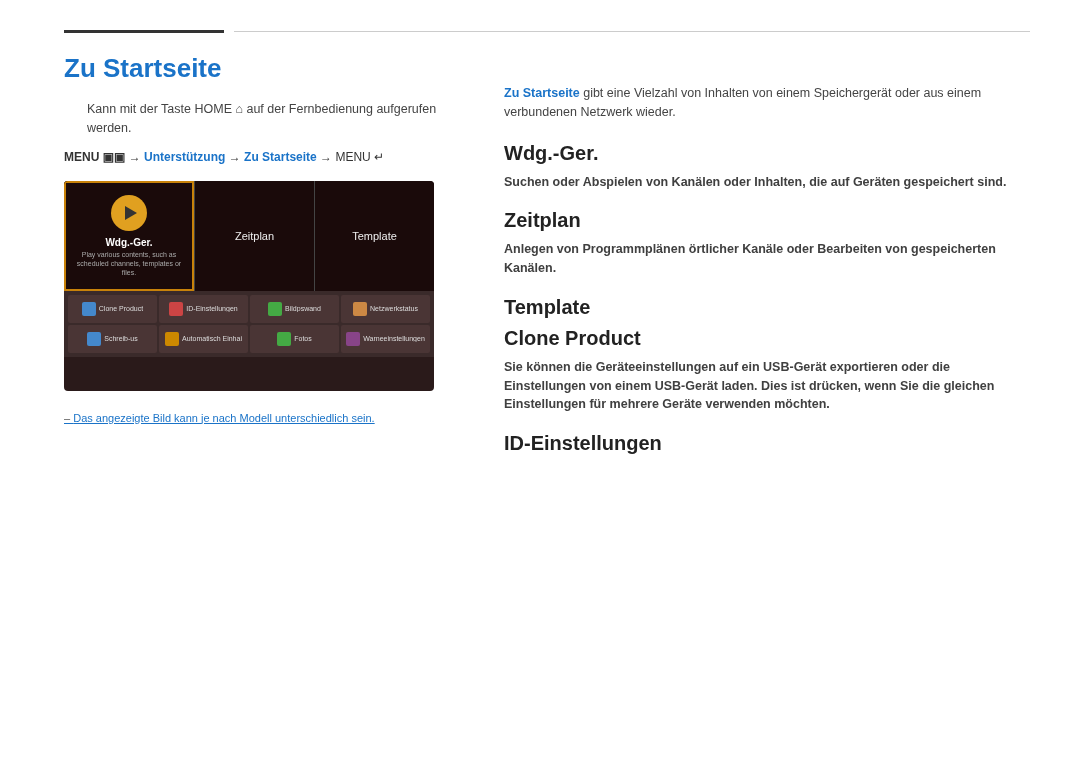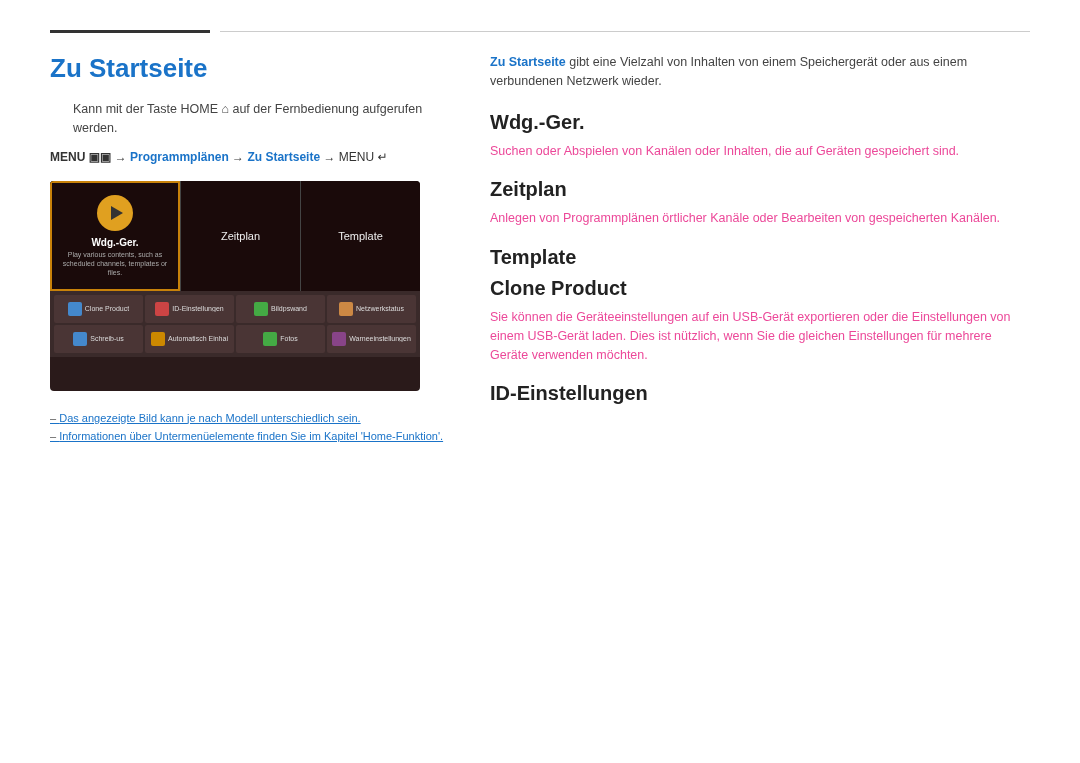--- a/index.html
+++ b/index.html
@@ -9,21 +9,21 @@
       color: #333;
       font-size: 13px;
       width: 1080px;
       min-height: 763px;
       padding: 0;
     }
 
     .page-container {
       display: flex;
       flex-direction: column;
-      padding: 30px 50px 30px 50px;
+      padding: 30px 50px 30px 64px;
     }
 
     
     .top-dividers {
       display: flex;
       gap: 0;
       margin-bottom: 20px;
       width: 100%;
     }
     .divider-left {
@@ -46,20 +46,21 @@
       align-items: flex-start;
     }
 
     .left-col {
       width: 400px;
       flex-shrink: 0;
     }
 
     .right-col {
       flex: 1;
+      margin-top: 31px;
     }
 
     
     .page-title {
       font-size: 26px;
       font-weight: bold;
       color: #1a73c8;
       margin-bottom: 16px;
     }
 
@@ -213,23 +214,24 @@
     .section-heading {
       font-size: 20px;
       font-weight: bold;
       color: #222;
       margin-top: 0;
       margin-bottom: 8px;
     }
 
     .section-text {
       font-size: 12.5px;
-      color: #ec4899;
+      color: #404040;
       line-height: 1.5;
       margin-bottom: 18px;
+      font-weight: bold;
     }
 
     .right-intro {
       font-size: 12.5px;
       color: #444;
       line-height: 1.5;
       margin-bottom: 20px;
     }
     .right-intro .link-blue { color: #1a73c8; font-weight: bold; }
   </style>
@@ -247,21 +249,21 @@
 
     <div class="left-col">
 
       <h1 class="page-title">Zu Startseite</h1>
 
       <p class="intro-text">Kann mit der Taste HOME ⌂ auf der Fernbedienung aufgerufen werden.</p>
 
       <div class="menu-path">
         <span class="bold">MENU ▣▣</span>
         <span class="arrow">→</span>
-        <span class="link-blue">Programmplänen</span>
+        <span class="link-blue">Unterstützung</span>
         <span class="arrow">→</span>
         <span class="link-blue">Zu Startseite</span>
         <span class="arrow">→ MENU ↵</span>
       </div>
 
       <div class="tv-mockup">
         <div class="tv-top-row">
           <div class="tv-wdg-cell">
             <div class="tv-play-icon"></div>
             <div class="tv-wdg-title">Wdg.-Ger.</div>
@@ -305,40 +307,39 @@
             </div>
             <div class="tv-grid-item">
               <div class="tv-grid-icon" style="background: rgb(136, 68, 136);"></div>
               <span class="tv-grid-label">Warneeinstellungen</span>
             </div>
           </div>
       </div>
 
       <div class="notes">
         <div class="note-item">Das angezeigte Bild kann je nach Modell unterschiedlich sein.</div>
-        <div class="note-item">Informationen über Untermenüelemente finden Sie im Kapitel 'Home-Funktion'.</div>
       </div>
 
     </div>
 
     <div class="right-col">
 
       <p class="right-intro">
         <span class="link-blue">Zu Startseite</span><span> gibt eine Vielzahl von Inhalten von einem Speichergerät oder aus einem verbundenen Netzwerk wieder.</span>
       </p>
 
       <h2 class="section-heading">Wdg.-Ger.</h2>
       <p class="section-text">Suchen oder Abspielen von Kanälen oder Inhalten, die auf Geräten gespeichert sind.</p>
 
       <h2 class="section-heading">Zeitplan</h2>
       <p class="section-text">Anlegen von Programmplänen örtlicher Kanäle oder Bearbeiten von gespeicherten Kanälen.</p>
 
       <h2 class="section-heading">Template</h2>
 
       <h2 class="section-heading">Clone Product</h2>
-      <p class="section-text">Sie können die Geräteeinstellungen auf ein USB-Gerät exportieren oder die Einstellungen von einem USB-Gerät laden. Dies ist nützlich, wenn Sie die gleichen Einstellungen für mehrere Geräte verwenden möchten.</p>
+      <p class="section-text">Sie können die Geräteeinstellungen auf ein USB-Gerät exportieren oder die Einstellungen von einem USB-Gerät laden. Dies ist drücken, wenn Sie die gleichen Einstellungen für mehrere Geräte verwenden möchten.</p>
 
       <h2 class="section-heading">ID-Einstellungen</h2>
 
     </div>
 
   </div>
 </div>
 
 </body></html>

